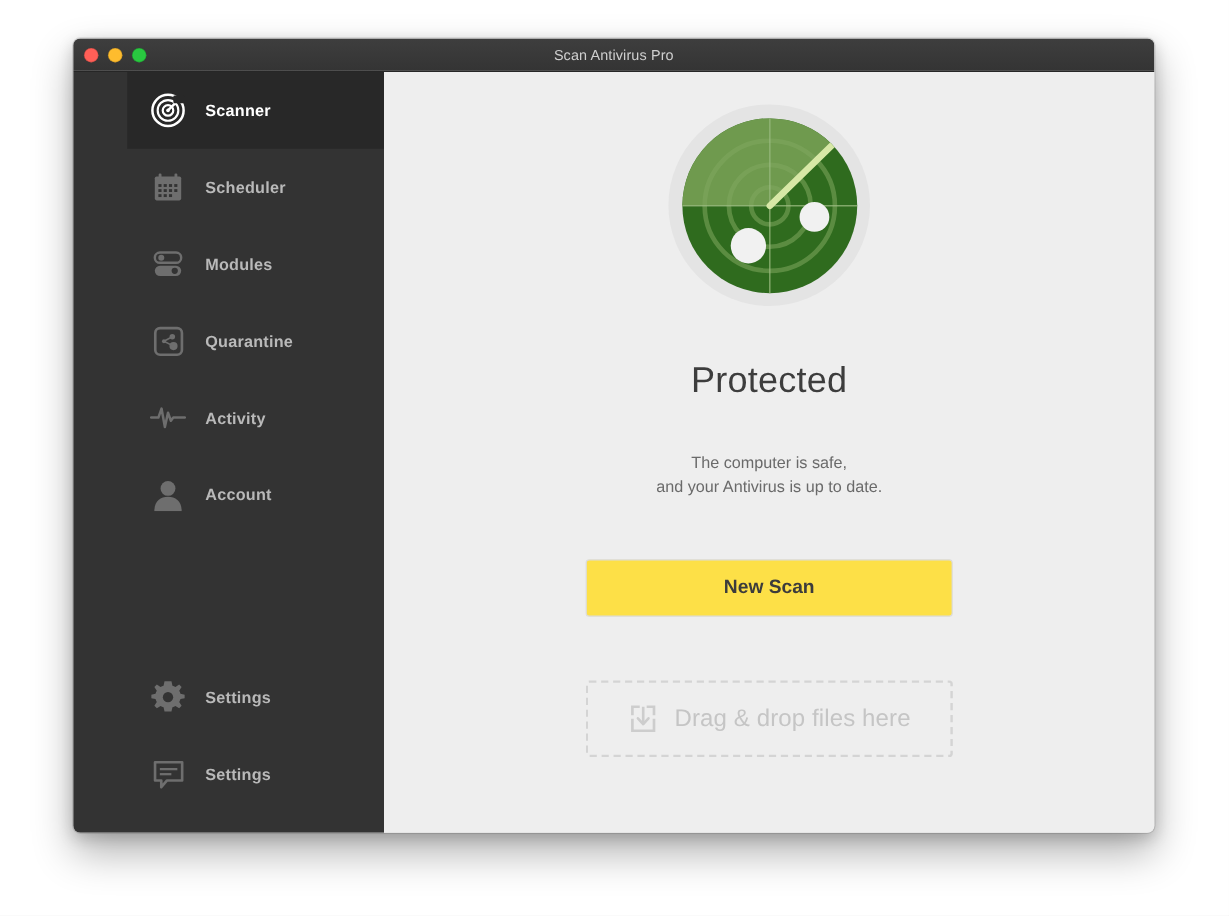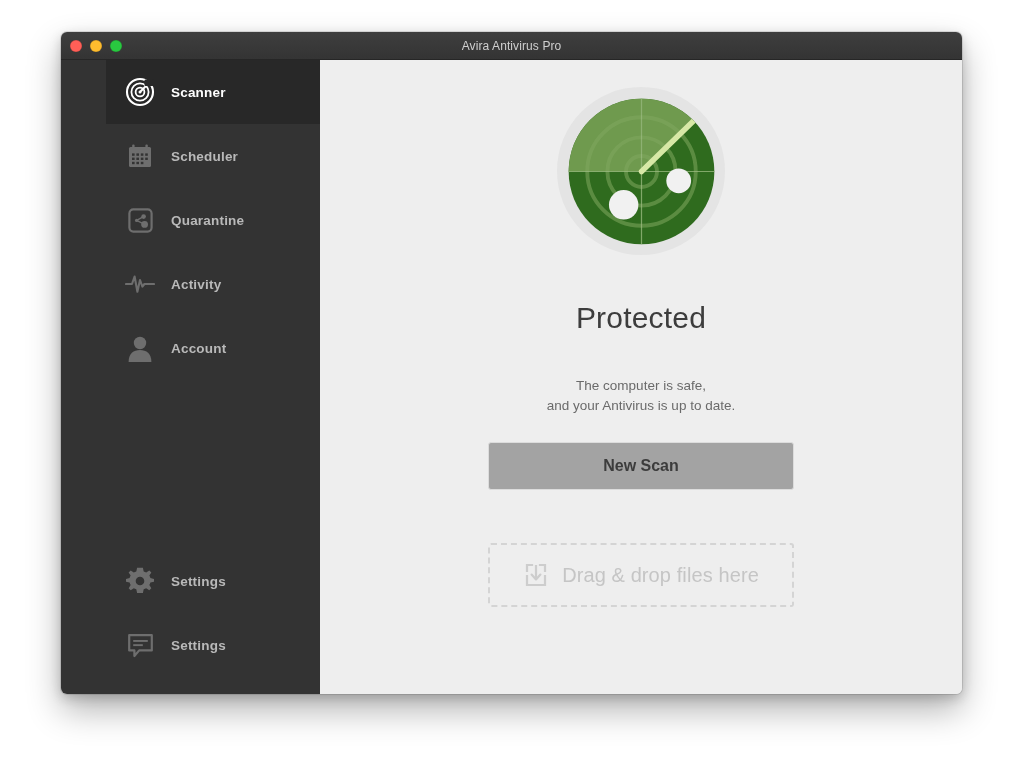--- a/index.html
+++ b/index.html
@@ -170,23 +170,24 @@
   .status-lines {
     margin-top: 15px;
     text-align: center;
     font-size: 13.5px;
     line-height: 20px;
     color: #6a6a6a;
   }
   .status-lines div { white-space: nowrap; }
 
   .scan-button {
+    margin-top: 24px;
     width: 306px;
     height: 48px;
-    background: #a3a3a3;
+    background: #fde047;
     border: 1px solid #dcdcdc;
     border-radius: 3px;
     box-sizing: border-box;
     display: flex;
     align-items: center;
     justify-content: center;
     font-size: 16px;
     color: #3c3c3c;
     font-weight: bold;
     cursor: pointer;
@@ -227,21 +228,21 @@
 <div id="stage">
 
   <div class="window">
 
     <div class="titlebar">
       <div class="traffic">
         <span class="light red"></span>
         <span class="light yellow"></span>
         <span class="light green"></span>
       </div>
-      <div class="window-title">Avira Antivirus Pro</div>
+      <div class="window-title">Scan Antivirus Pro</div>
     </div>
 
     <div class="body">
 
       <div class="sidebar">
 
         <div class="nav-top">
 
           <div class="nav-item active">
             <span class="nav-icon">
@@ -274,20 +275,31 @@
                   <rect x="18.2" y="14.6" width="2.6" height="2.4"></rect>
                   <rect x="5" y="18.8" width="2.6" height="2.4"></rect>
                   <rect x="9.4" y="18.8" width="2.6" height="2.4"></rect>
                   <rect x="13.8" y="18.8" width="2.6" height="2.4"></rect>
                 </g>
               </svg>
             </span>
             <span class="nav-label">Scheduler</span>
           </div>
 
+          <div class="nav-item">
+            <span class="nav-icon">
+              <svg width="28" height="28" viewBox="0 0 28 28">
+                <rect x="3" y="4.4" width="22" height="8.6" rx="4.3" fill="none" stroke="currentColor" stroke-width="2"></rect>
+                <circle cx="8.4" cy="8.7" r="2.5" fill="currentColor"></circle>
+                <rect x="3" y="15.4" width="22" height="8.6" rx="4.3" fill="currentColor"></rect>
+                <circle cx="19.6" cy="19.7" r="2.6" fill="#333333"></circle>
+              </svg>
+            </span>
+            <span class="nav-label">Modules</span>
+          </div>
 
           <div class="nav-item">
             <span class="nav-icon">
               <svg width="27" height="27" viewBox="0 0 27 27">
                 <rect x="2.4" y="2.4" width="22.2" height="22.2" rx="4" fill="none" stroke="currentColor" stroke-width="2.2"></rect>
                 <circle cx="16.6" cy="9.6" r="2.3" fill="currentColor"></circle>
                 <circle cx="17.6" cy="17.4" r="3.4" fill="currentColor"></circle>
                 <circle cx="9.6" cy="13.4" r="1.6" fill="currentColor"></circle>
                 <path d="M9.6 13.4 L16.6 9.6" stroke="currentColor" stroke-width="1.3"></path>
                 <path d="M9.6 13.4 L17.6 17.4" stroke="currentColor" stroke-width="1.3"></path>

